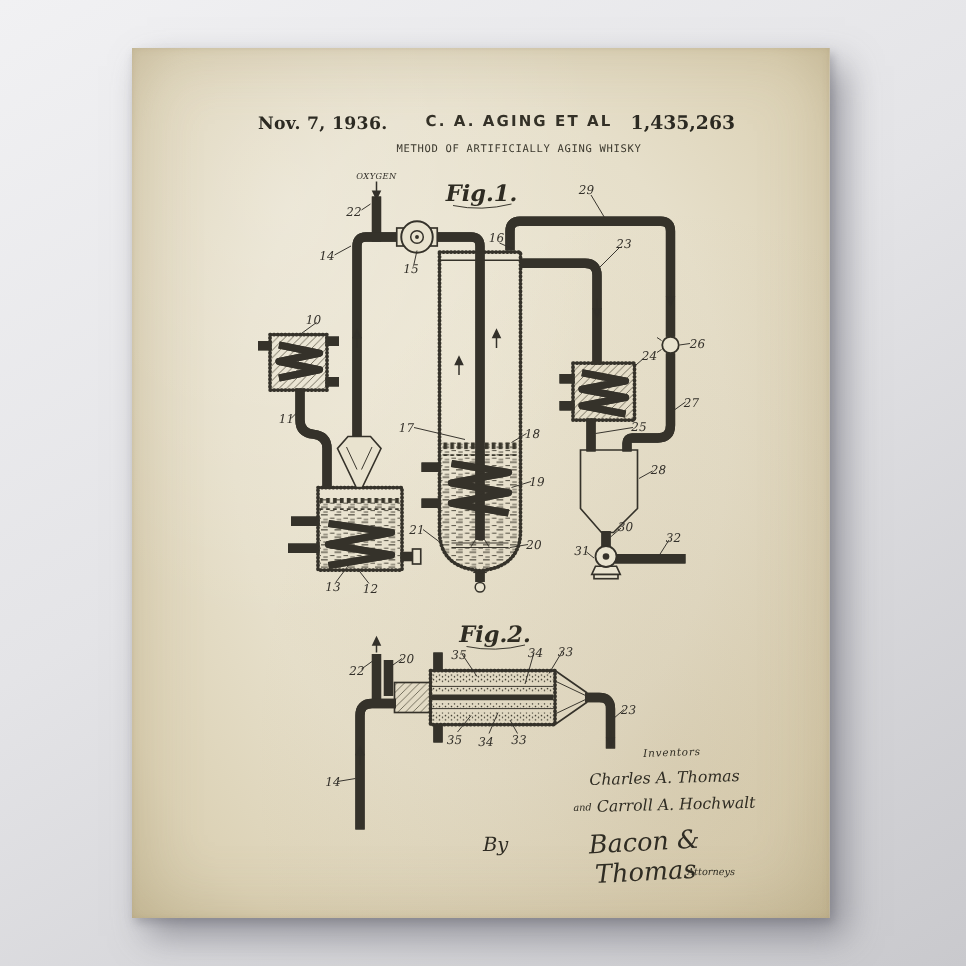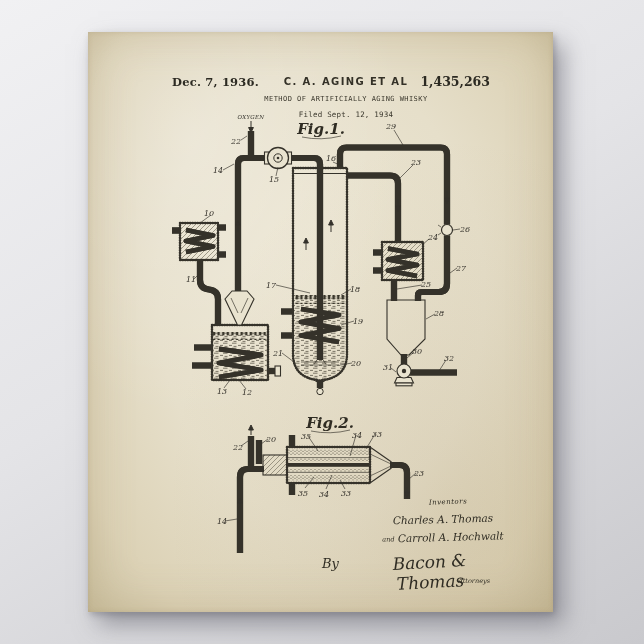--- a/index.html
+++ b/index.html
@@ -45,25 +45,24 @@
   .gas{font-family:"DejaVu Serif",serif;font-style:italic;font-size:5.5px;fill:#33302a;letter-spacing:.3px;}
   .figcap{font-family:"DejaVu Serif",serif;font-style:italic;font-weight:bold;font-size:15px;fill:#2f2c23;}
   .leader{stroke:#33302a;stroke-width:.65;fill:none;}
   .arr{stroke:#33302a;stroke-width:1;fill:#33302a;}
 </style>
 </head>
 <body>
 
 <div id="poster">
 
-  <div class="abs hdr-date">Dec. 7, 1936.</div>
+  <div class="abs hdr-date">Nov. 7, 1936.</div>
   <div class="abs hdr-center hdr-title">C. A. AGING ET AL</div>
   <div class="abs hdr-number">1,435,263</div>
   <div class="abs hdr-center hdr-method">METHOD OF ARTIFICIALLY AGING WHISKY</div>
-  <div class="abs hdr-center hdr-filed">Filed Sept. 12, 1934</div>
 
   <svg class="abs" style="left:0;top:0;" width="465" height="580" viewBox="0 0 465 580">
     <defs>
       <pattern id="liq" width="9" height="5" patternUnits="userSpaceOnUse">
         <path d="M0,1.2 h4.5 M6,3.4 h3.2 M1.5,4.4 h3" stroke="#4a463a" stroke-width="0.7" fill="none"></path>
       </pattern>
       <pattern id="surf" width="4.6" height="9" patternUnits="userSpaceOnUse">
         <rect x="0.6" y="0.8" width="2.5" height="5.6" fill="#3a372c"></rect>
       </pattern>
       <pattern id="diag" width="5" height="5" patternUnits="userSpaceOnUse">

